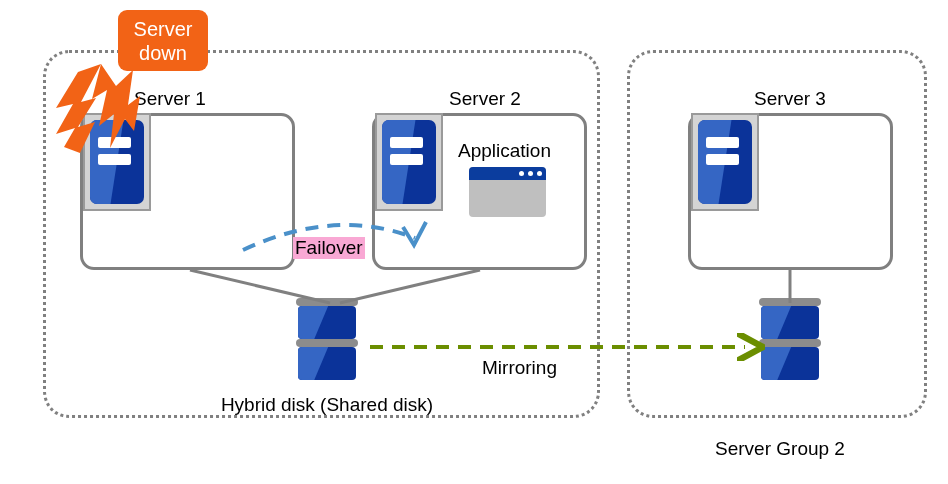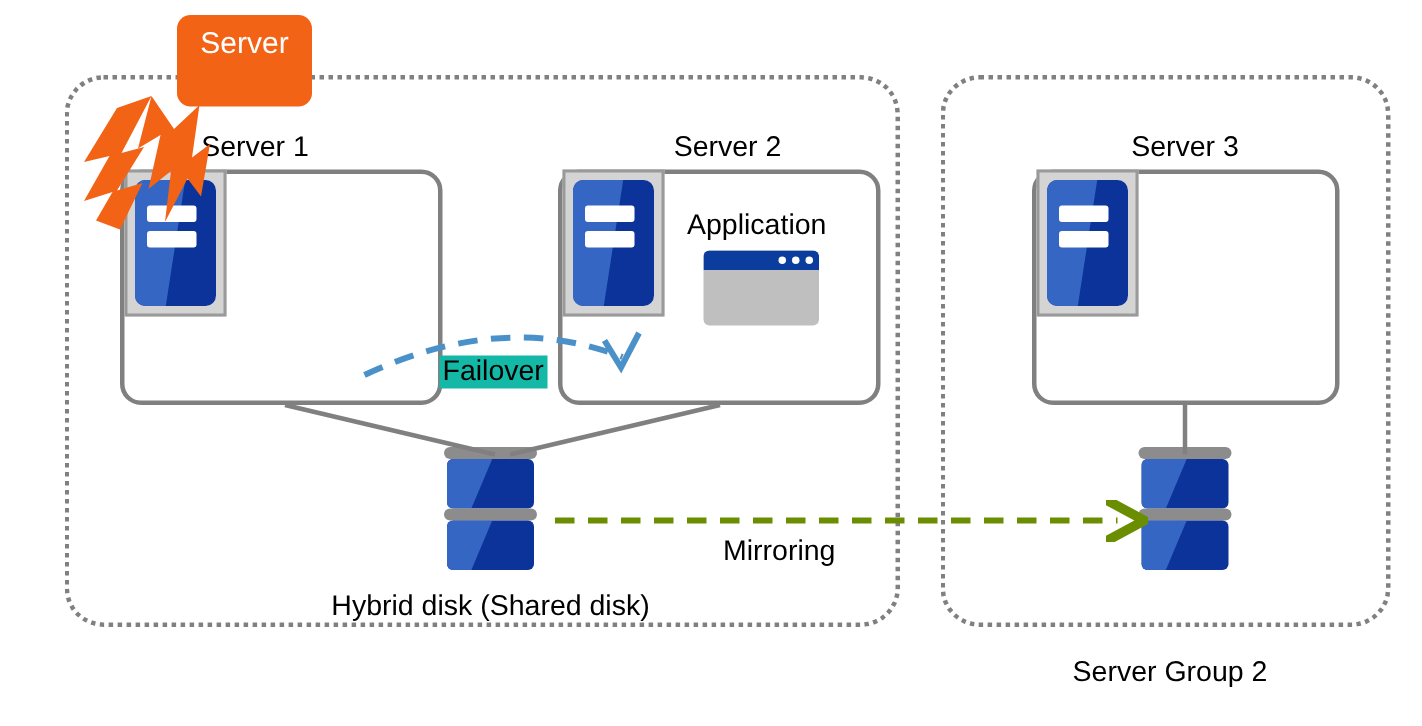--- a/index.html
+++ b/index.html
@@ -153,21 +153,21 @@
   }
 
   .edge-label {
     position: absolute;
     font-size: 19px;
     color: #000000;
     white-space: nowrap;
     z-index: 12;
   }
   .edge-label.on-white {
-    background: #14b8a6;
+    background: #f9a8d4;
     padding: 0 2px;
   }
 
   svg.overlay {
     position: absolute;
     left: 0; top: 0;
     width: 948px; height: 484px;
     pointer-events: none;
   }
   svg.under { z-index: 1; }
@@ -266,17 +266,18 @@
 
   <svg class="overlay lightning" viewBox="0 0 948 484">
     <path d="M101,64 L81,102 L96,98 L78,127 L95,122 L80,153 L64,147 L75,128 L56,134
              L73,104 L56,108 L78,72 Z" fill="#f26316"></path>
     <path d="M101,64 L92,99 L107,90 L99,126 L114,114 L110,148 L125,119 L134,131
              L140,96 L128,105 L133,70 L116,86 Z" fill="#f26316"></path>
   </svg>
 
   <div class="badge" style="left:118px; top:10px; width:90px; height:61px; background:#f26316;">
     <div>Server</div>
+    <div>down</div>
   </div>
 
   <div class="group-label" style="left:655px; top:438px; width:250px;">Server Group 2</div>
 
 </div>
 
 </body></html>

